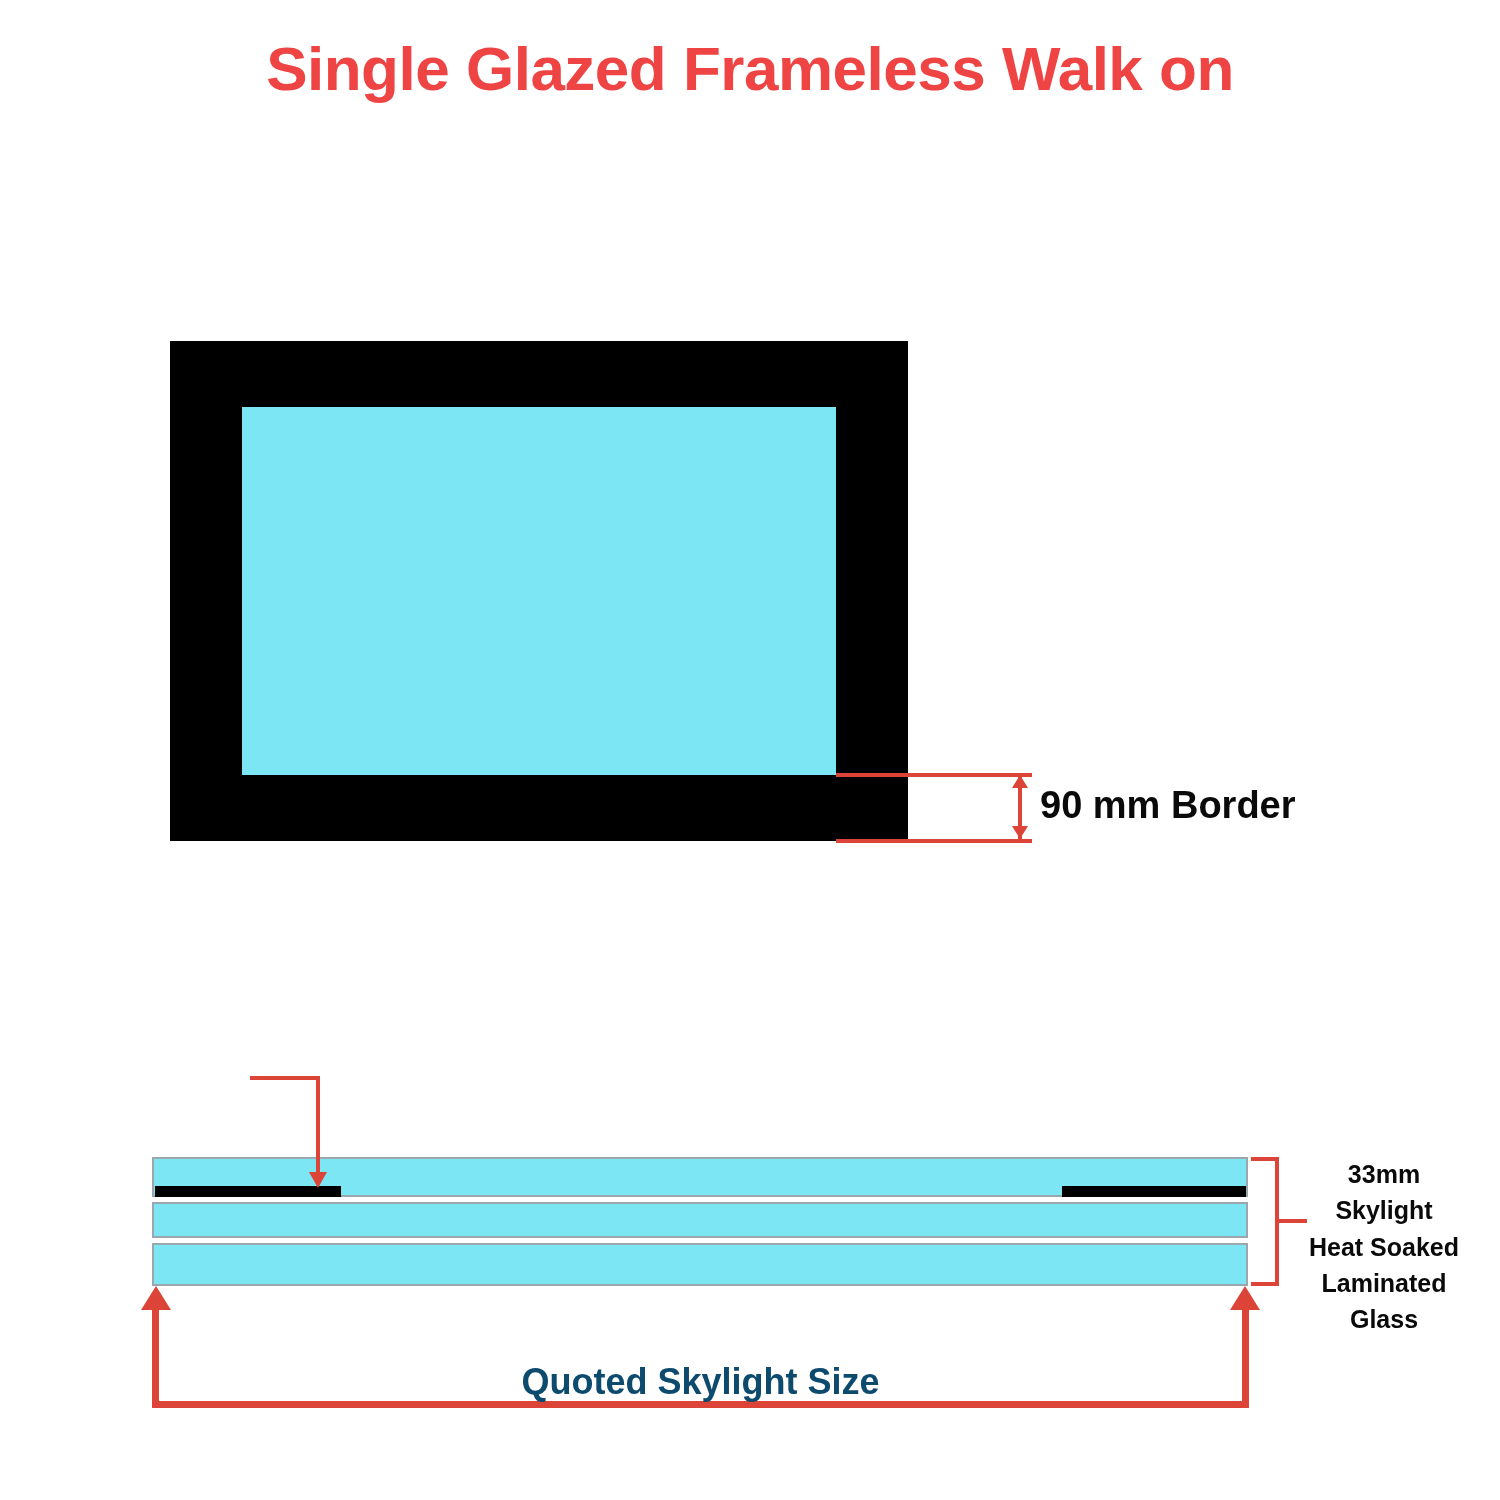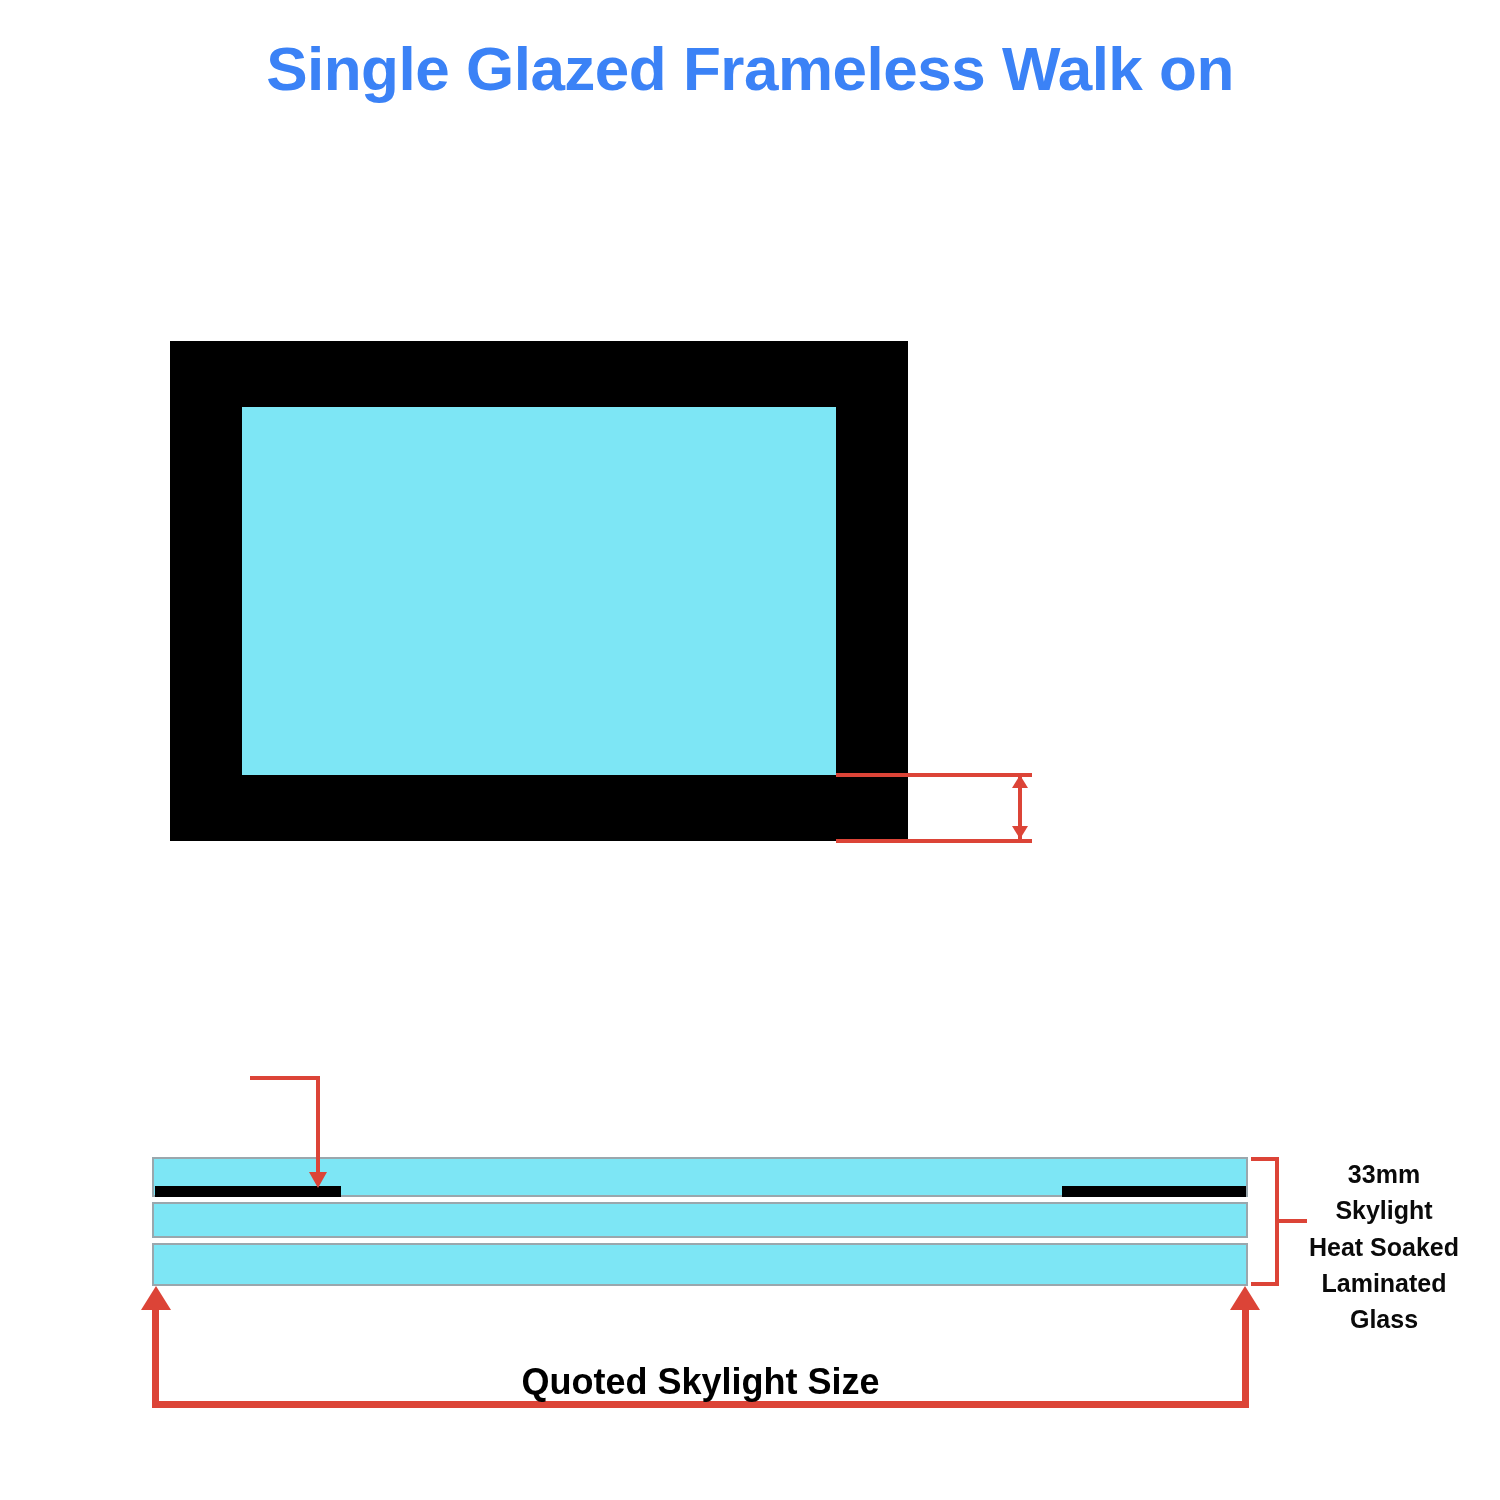--- a/index.html
+++ b/index.html
@@ -23,21 +23,21 @@
   
   #title {
     position: absolute;
     left: 0;
     top: 34px;
     width: 1500px;
     text-align: center;
     font-size: 62px;
     font-weight: 700;
     letter-spacing: -0.5px;
-    color: #3b82f6;
+    color: #ef4444;
     line-height: 1.12;
     white-space: nowrap;
   }
 
   
   #plan-frame {
     position: absolute;
     left: 170px;
     top: 341px;
     width: 738px;
@@ -214,39 +214,40 @@
     border-bottom: 24px solid #DC4437;
   }
   #width-label {
     position: absolute;
     left: 152px;
     top: 1361px;
     width: 1097px;
     text-align: center;
     font-size: 36px;
     font-weight: 700;
-    color: #000000;
+    color: #0c4a6e;
     white-space: nowrap;
   }
 </style>
 </head>
 <body>
 
 <div id="canvas">
 
   <div id="title">Single Glazed Frameless Walk on</div>
 
   <div id="plan-frame"></div>
   <div id="plan-glass"></div>
 
   <div class="ext-line" id="ext-top"></div>
   <div class="ext-line" id="ext-bot"></div>
   <div id="dim-arrow-v"></div>
   <div class="arrowhead" id="dim-arrow-v-up"></div>
   <div class="arrowhead" id="dim-arrow-v-down"></div>
+  <div id="border-label">90 mm Border</div>
 
   <div class="pane" id="pane-1"></div>
   <div class="pane" id="pane-2"></div>
   <div class="pane" id="pane-3"></div>
 
   <div class="print-band" id="print-band-left"></div>
   <div class="print-band" id="print-band-right"></div>
 
   <div id="callout-h"></div>
   <div id="callout-v"></div>

